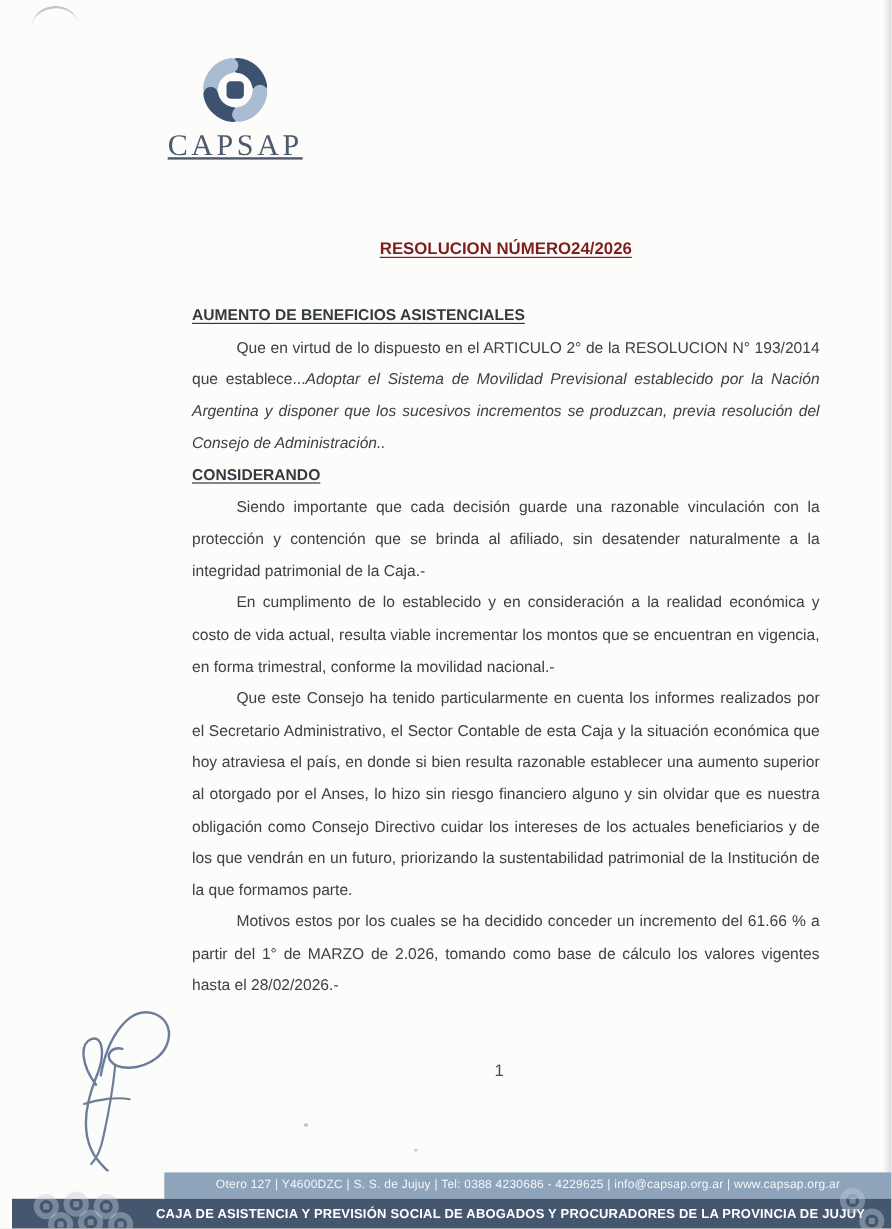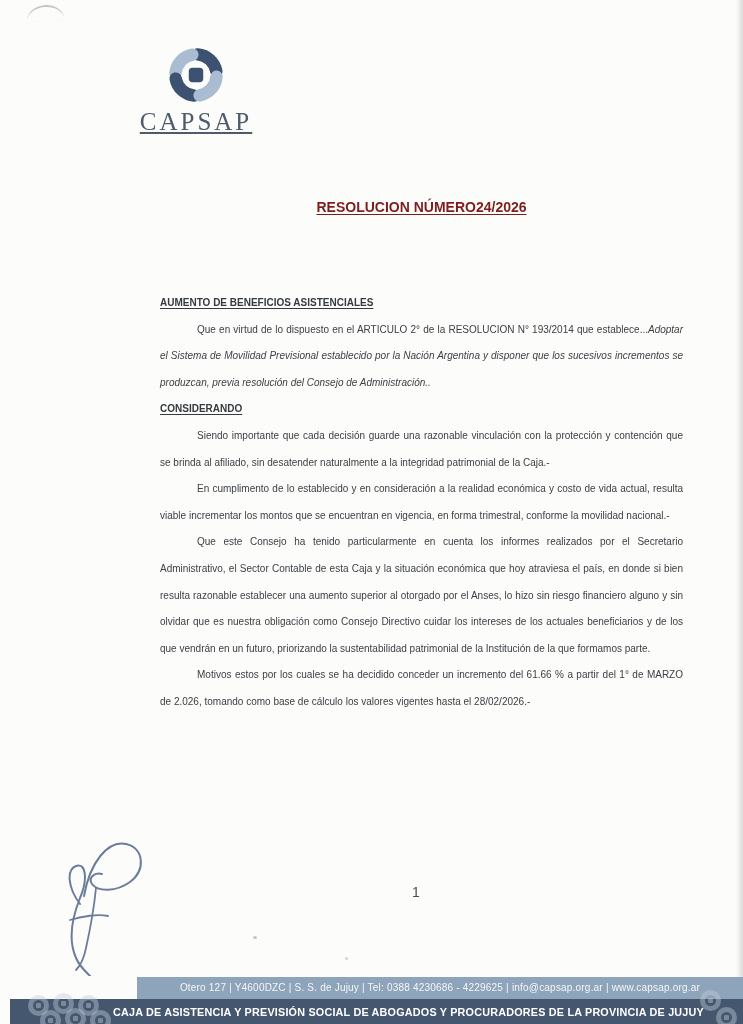--- a/index.html
+++ b/index.html
@@ -28,21 +28,21 @@
   
   .date-line { position:absolute; top:153px; left:221px; font-size:13.8px; color:#3c4146; }
   .doc-title {
     position:absolute; top:199px; left:160px; width:523px; text-align:center;
     font-size:14px; font-weight:bold; color:#7f1d1d;
     text-decoration:underline; text-underline-offset:2px;
   }
   
   .content {
     position:absolute; top:250px; left:160px; width:523px;
-    font-size:10px; line-height:26.6px; text-align:justify; color:#3c4146;margin-top:40px;
+    font-size:13px; line-height:26.6px; text-align:justify; color:#3c4146;
   }
   .h-line {
     font-weight:bold; color:#343a40;
     text-decoration:underline; text-underline-offset:2px;
   }
   .content p { text-indent:37px; text-align:justify; }
   .italic { font-style:italic; }
   
   .signature { position:absolute; left:46px; top:836px; opacity:.85; }
   .page-num { position:absolute; left:412px; top:884px; font-size:14px; color:#4a4f55; }
@@ -51,23 +51,22 @@
   
   .footer-light {
     position:absolute; left:137px; right:0; top:977px; height:22px;
     background:#8ea4ba; color:#f5f7fa; font-size:10px; font-weight:normal;
     line-height:22px; text-align:center; letter-spacing:.2px;
     box-shadow:0 1px 0 rgba(0,0,0,0.15);
   }
   .footer-dark {
     position:absolute; left:10px; right:0; top:999px; height:25px;
     background:#45576f; color:#ffffff; display:flex; align-items:center;
-    padding-left:64px; font-size:10.8px; font-weight:bold; letter-spacing:.2px;
+    padding-left:120px; font-size:10.8px; font-weight:bold; letter-spacing:.2px;
     white-space:nowrap;
-    justify-content:center;
   }
   .motif {
     position:absolute; width:21px; height:21px; border-radius:50%;
     border:5px solid #c3cdda; opacity:.42;
   }
   .motif::after {
     content:''; position:absolute; left:3px; top:3px; width:5px; height:5px;
     background:#c3cdda; border-radius:1px;
   }
 </style>

